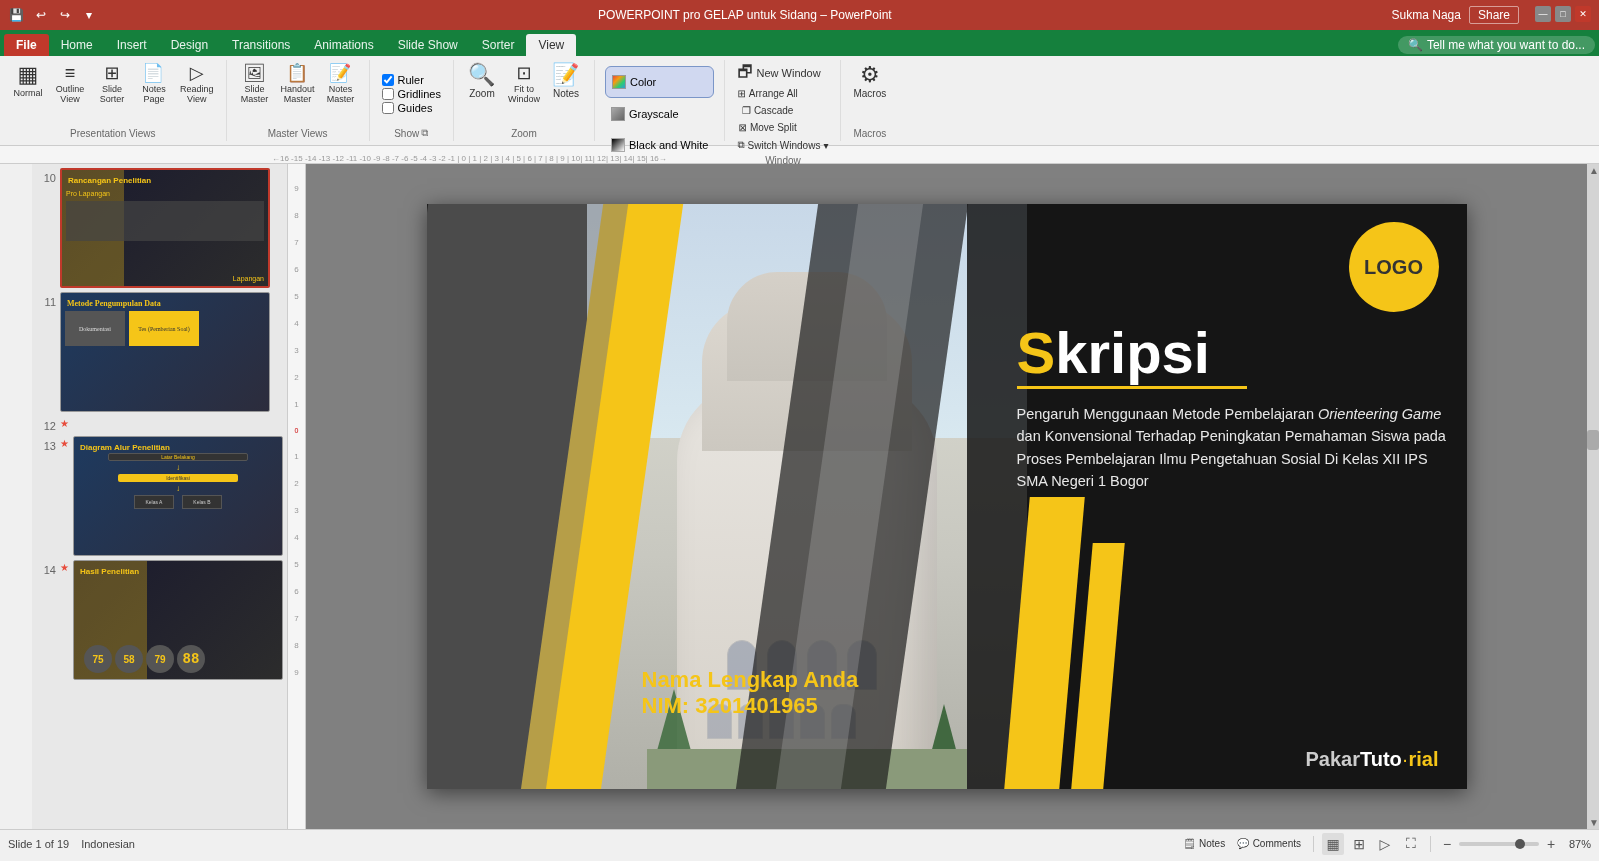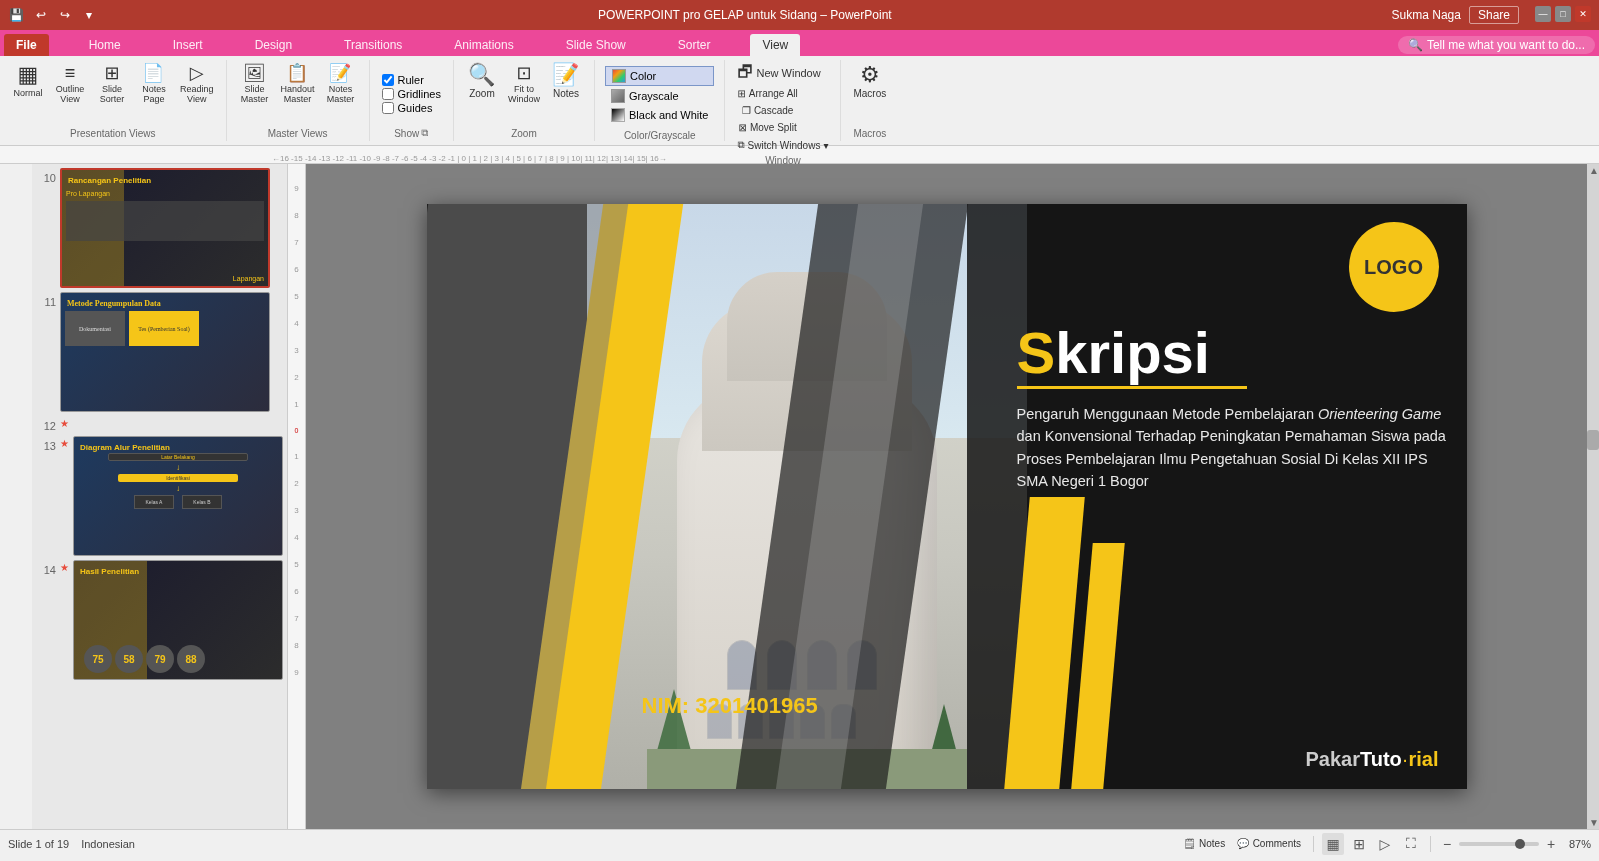--- a/index.html
+++ b/index.html
@@ -18,25 +18,24 @@
     #title-bar .title-text { flex: 1; text-align: center; font-size: 12px; }
     #title-bar .win-controls { display: flex; gap: 4px; }
     #title-bar .win-btn { width: 16px; height: 16px; background: #888; border-radius: 2px; cursor: pointer; display: flex; align-items: center; justify-content: center; font-size: 9px; color: white; }
     #title-bar .win-btn.close { background: #c0392b; }
     #title-bar .quick-access { display: flex; gap: 6px; align-items: center; }
     #title-bar .qa-btn { width: 18px; height: 18px; display: flex; align-items: center; justify-content: center; cursor: pointer; color: white; font-size: 12px; }
 
     
     #ribbon-tabs {
       height: 26px;
-      background: #ec4899;
+      background: #15803d;
       display: flex;
       align-items: flex-end;
       padding: 0 4px;
-      gap: 28px;
     }
     .ribbon-tab {
       padding: 4px 12px;
       font-size: 12px;
       color: rgba(255,255,255,0.9);
       cursor: pointer;
       border-radius: 3px 3px 0 0;
       height: 22px;
       display: flex;
       align-items: center;
@@ -116,23 +115,23 @@
     .checkbox-group { display: flex; flex-direction: column; gap: 2px; padding: 4px; }
     .checkbox-item { display: flex; align-items: center; gap: 4px; font-size: 11px; cursor: pointer; }
     .checkbox-item input { width: 12px; height: 12px; }
 
     
     .color-btn-group { display: flex; flex-direction: column; gap: 1px; padding: 4px 2px; }
     .color-btn {
       display: flex;
       align-items: center;
       gap: 4px;
-      padding: 2px 6px;
+      padding: 8px 6px;
       cursor: pointer;
-      border-radius: 0;
+      border-radius: 6px;
       font-size: 11px;
     }
     .color-btn.active { background: #d0d8f0; border: 1px solid #7b96c8; }
     .color-dot { width: 14px; height: 14px; border: 1px solid #999; }
 
     
     #main {
       display: flex;
       height: calc(861px - 30px - 26px - 90px - 22px - 28px);
       padding-left: 32px;
@@ -743,21 +742,21 @@
     <div class="slide-thumb">
       <div class="slide-num">14</div>
       <div class="star">★</div>
       <div class="slide-img s14">
         <div class="thumb-title">Hasil Penelitian</div>
         <div style="position:absolute;top:0;left:0;width:35%;height:100%;background:rgba(245,197,24,0.3);"></div>
         <div style="position:absolute;bottom:6px;left:10px;right:4px;display:flex;gap:3px;">
           <div style="text-align:center;font-size:10px;font-weight:bold;background:#555;width:28px;height:28px;border-radius:50%;display:flex;align-items:center;justify-content:center;color:#f5c518;">75</div>
           <div style="text-align:center;font-size:10px;font-weight:bold;background:#555;width:28px;height:28px;border-radius:50%;display:flex;align-items:center;justify-content:center;color:#f5c518;">58</div>
           <div style="text-align:center;font-size:10px;font-weight:bold;background:#555;width:28px;height:28px;border-radius:50%;display:flex;align-items:center;justify-content:center;color:#f5c518;">79</div>
-          <div style="text-align:center;font-size:10px;font-weight:bold;background:#555;width:28px;height:28px;border-radius:50%;display:flex;align-items:center;justify-content:center;color:#f5c518;">88</div>
+          <div style="text-align:center;font-size:14px;font-weight:bold;background:#555;width:28px;height:28px;border-radius:50%;display:flex;align-items:center;justify-content:center;color:#f5c518;font-family:Liberation Mono, monospace;">88</div>
         </div>
       </div>
     </div>
   </div>
 
   <div style="display:flex;flex:1;flex-direction:row;overflow:hidden;">
 
     <div id="v-ruler" style="display:flex;flex-direction:column;align-items:center;overflow:hidden;font-size:8px;color:#999;padding-top:20px;gap:18px;">
       <span>9</span>
         <span>8</span>
@@ -841,20 +840,21 @@
               <div class="skripsi-title">
                 <span class="s-yellow">S</span><span>kripsi</span>
               </div>
               <div class="gold-line"></div>
               <div class="slide-desc">
                 Pengaruh Menggunaan Metode Pembelajaran <em>Orienteering Game</em> dan Konvensional Terhadap Peningkatan Pemahaman Siswa pada Proses Pembelajaran Ilmu Pengetahuan Sosial Di Kelas XII IPS SMA Negeri 1 Bogor
               </div>
             </div>
 
             <div class="name-area">
+              <div class="name-line">Nama Lengkap Anda</div>
               <div class="nim-line">NIM: 3201401965</div>
             </div>
 
             <div class="brand-watermark">
               <span class="pakar">Pakar</span><span class="tuto">Tuto</span><span class="dot">·</span><span class="rial">rial</span>
             </div>
           </div>
 
         </div>
 

